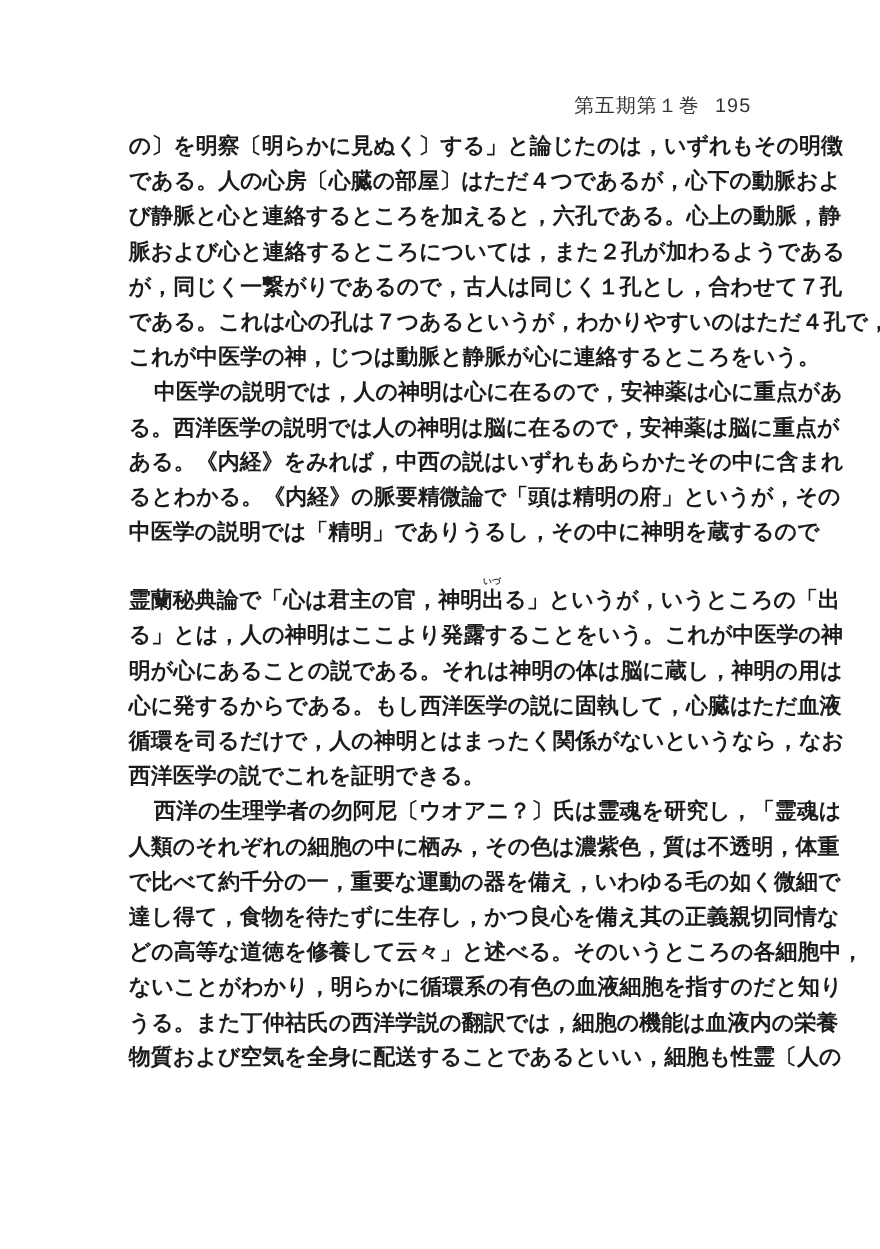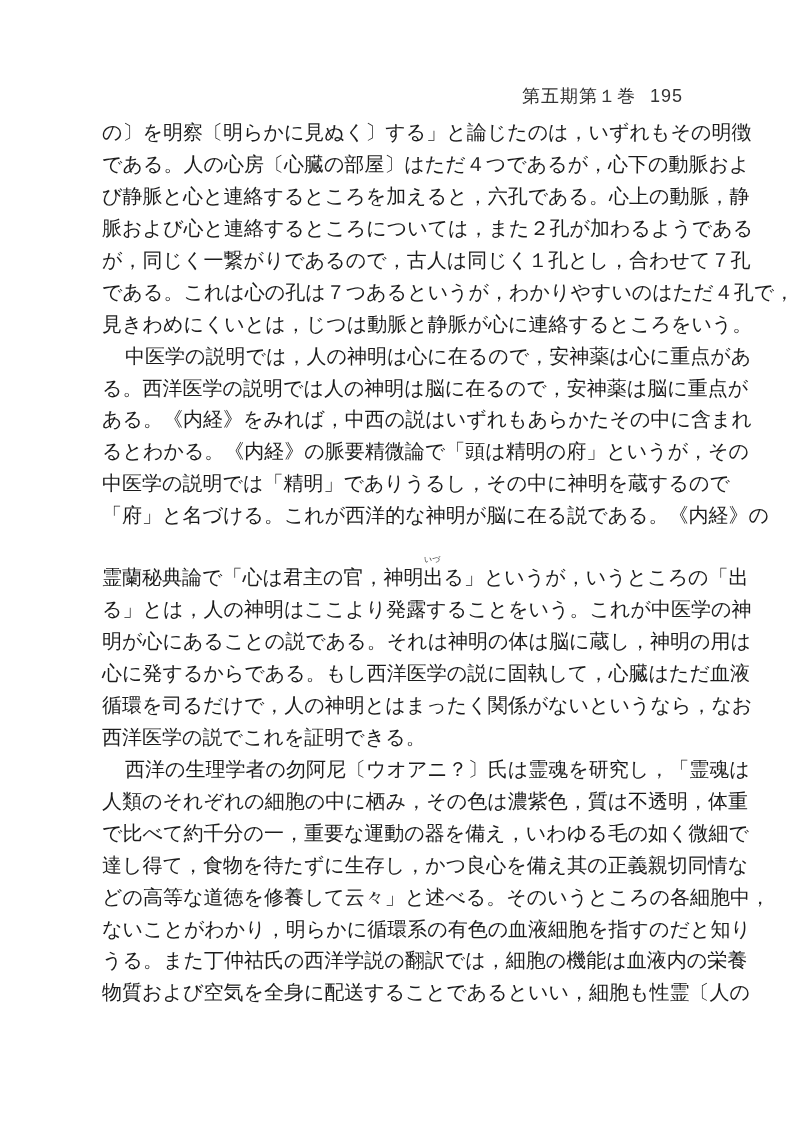--- a/index.html
+++ b/index.html
@@ -1,47 +1,46 @@
 <!DOCTYPE html>
 <html><head>
 <meta charset="utf-8">
 <style>
   html, body { margin: 0; padding: 0; background: #ffffff; }
   body { width: 800px; height: 1135px; position: relative; overflow: hidden;
          font-family: "DejaVu Serif", "Liberation Serif", serif; color: #1c1c1c; }
   .header { position: absolute; top: 52px; right: 117px; font-size: 18px; color: #333; letter-spacing: 1px; margin-top: 32px; }
   .header .num { font-family: "Liberation Sans", sans-serif; margin-left: 14px; font-size: 18px; }
-  .body-text { position: absolute; left: 102px; top: 117px; width: 566px; }
+  .body-text { position: absolute; left: 117px; top: 117px; width: 566px; font-weight: bold; }
   .line { height: 31.95px; line-height: 31.95px; font-size: 20px; white-space: nowrap;
           text-align: justify; text-align-last: justify; overflow: visible; position: relative; }
   .line.last { text-align-last: left; }
   .line.indent { padding-left: 23px; }
   .ruby { position: absolute; font-size: 8px; line-height: 8px; color: #333; }
 </style>
 </head>
 <body>
 
 <div class="header">
   <span>第五期第１巻</span><span class="num">195</span>
 </div>
 
 <div class="body-text">
   <div class="line">の〕を明察〔明らかに見ぬく〕する」と論じたのは，いずれもその明徴</div>
   <div class="line">である。人の心房〔心臓の部屋〕はただ４つであるが，心下の動脈およ</div>
   <div class="line">び静脈と心と連絡するところを加えると，六孔である。心上の動脈，静</div>
   <div class="line">脈および心と連絡するところについては，また２孔が加わるようである</div>
   <div class="line">が，同じく一繋がりであるので，古人は同じく１孔とし，合わせて７孔</div>
   <div class="line">である。これは心の孔は７つあるというが，わかりやすいのはただ４孔で，</div>
-  <div class="line last">見きわめにくいとは，じつは動脈と静脈が心に連絡するところをいう。</div>
+  <div class="line last">これが中医学の神，じつは動脈と静脈が心に連絡するところをいう。</div>
   <div class="line indent">中医学の説明では，人の神明は心に在るので，安神薬は心に重点があ</div>
   <div class="line">る。西洋医学の説明では人の神明は脳に在るので，安神薬は脳に重点が</div>
   <div class="line">ある。《内経》をみれば，中西の説はいずれもあらかたその中に含まれ</div>
   <div class="line">るとわかる。《内経》の脈要精微論で「頭は精明の府」というが，その</div>
   <div class="line">中医学の説明では「精明」でありうるし，その中に神明を蔵するので</div>
-  <div class="line">「府」と名づける。これが西洋的な神明が脳に在る説である。《内経》の</div>
   <div class="line">
     <span style="display: block; text-align: justify; text-align-last: justify; margin-top: 30px;">霊蘭秘典論で「心は君主の官，神明出る」というが，いうところの「出</span>
     <span class="ruby" style="left:322px; top:-6px;">いづ</span>
   </div>
   <div class="line">る」とは，人の神明はここより発露することをいう。これが中医学の神</div>
   <div class="line">明が心にあることの説である。それは神明の体は脳に蔵し，神明の用は</div>
   <div class="line">心に発するからである。もし西洋医学の説に固執して，心臓はただ血液</div>
   <div class="line">循環を司るだけで，人の神明とはまったく関係がないというなら，なお</div>
   <div class="line last">西洋医学の説でこれを証明できる。</div>
   <div class="line indent">西洋の生理学者の勿阿尼〔ウオアニ？〕氏は霊魂を研究し，「霊魂は</div>

